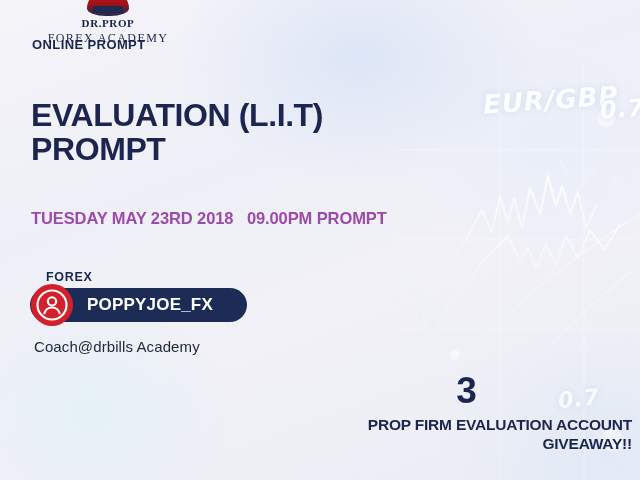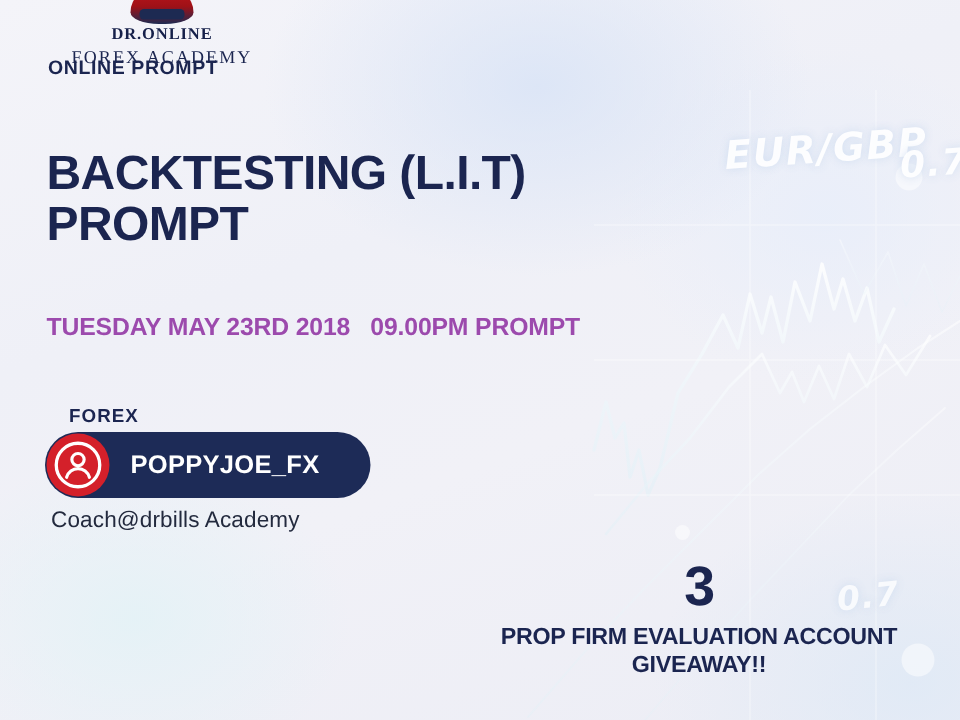--- a/index.html
+++ b/index.html
@@ -75,21 +75,21 @@
     white-space:pre;
   }
 
   
   .tutor-label{
     position:absolute;left:46px;top:270px;
     font-weight:700;font-size:12.5px;letter-spacing:.7px;color:#1b2550;
   }
   .tutor-pill{
     position:absolute;left:30px;top:288px;
-    height:44px;width:217px;border-radius:22px;
+    height:34px;width:217px;border-radius:22px;
     background:#1d2b57;display:flex;align-items:center;
   }
   .avatar{
     width:42px;height:42px;border-radius:50%;
     background:#d4202a;margin-left:1px;flex:none;
     display:flex;align-items:center;justify-content:center;
   }
   .avatar svg{display:block;}
   .tutor-name{
     color:#ffffff;font-weight:700;font-size:17px;letter-spacing:.2px;
@@ -103,21 +103,21 @@
   
   .giveaway{
     position:absolute;left:300px;top:372px;width:332px;text-align:center;
     color:#1b2550;
   }
   .giveaway-num{font-weight:700;font-size:37px;line-height:1;letter-spacing:-1px;}
   .giveaway-text{
     font-weight:700;font-size:15.5px;line-height:1.25;margin-top:6px;
     letter-spacing:-.2px;
   }
-  .giveaway-text span{display:block;}
+  .giveaway-text span{display:block;text-align:right;}
 </style>
 </head>
 <body>
 
 <div class="poster">
 
   <div class="bg-art">
     <svg viewBox="0 0 640 480" xmlns="http://www.w3.org/2000/svg" aria-hidden="true">
       <defs>
         <linearGradient id="glow" x1="0" y1="0" x2="0" y2="1">
@@ -146,28 +146,28 @@
       </g>
     </svg>
   </div>
 
   <div class="wm wm-eurgbp">EUR/GBP</div>
   <div class="wm wm-rate">0.7</div>
   <div class="wm wm-rate2">0.7</div>
 
   <div class="logo">
     <div class="logo-mark"></div>
-    <div class="logo-name">DR.ONLINE</div>
+    <div class="logo-name">DR.PROP</div>
     <div class="logo-sub">FOREX ACADEMY</div>
   </div>
 
   <div class="online-class">ONLINE PROMPT</div>
 
   <div class="headline">
-    <span>BACKTESTING (L.I.T)</span>
+    <span>EVALUATION (L.I.T)</span>
     <span>PROMPT</span>
   </div>
 
   <div class="daterow">TUESDAY MAY 23RD 2018   09.00PM PROMPT</div>
 
   <div class="tutor-label">FOREX</div>
 
   <div class="tutor-pill">
     <div class="avatar">
       <svg width="34" height="34" viewBox="0 0 34 34" xmlns="http://www.w3.org/2000/svg">

